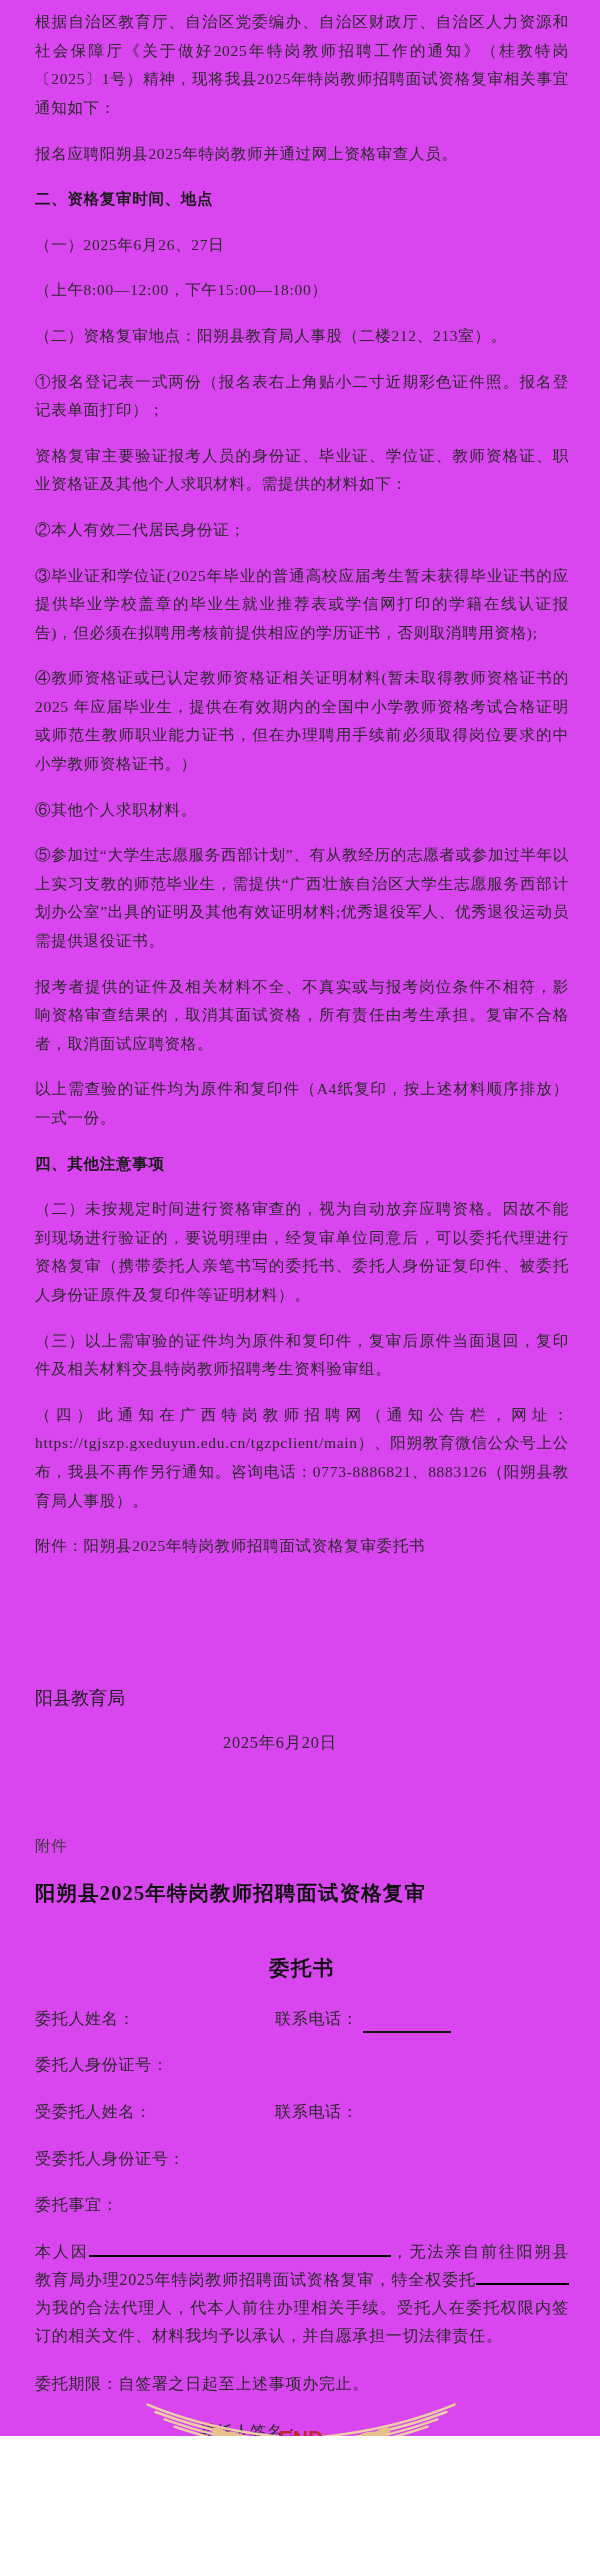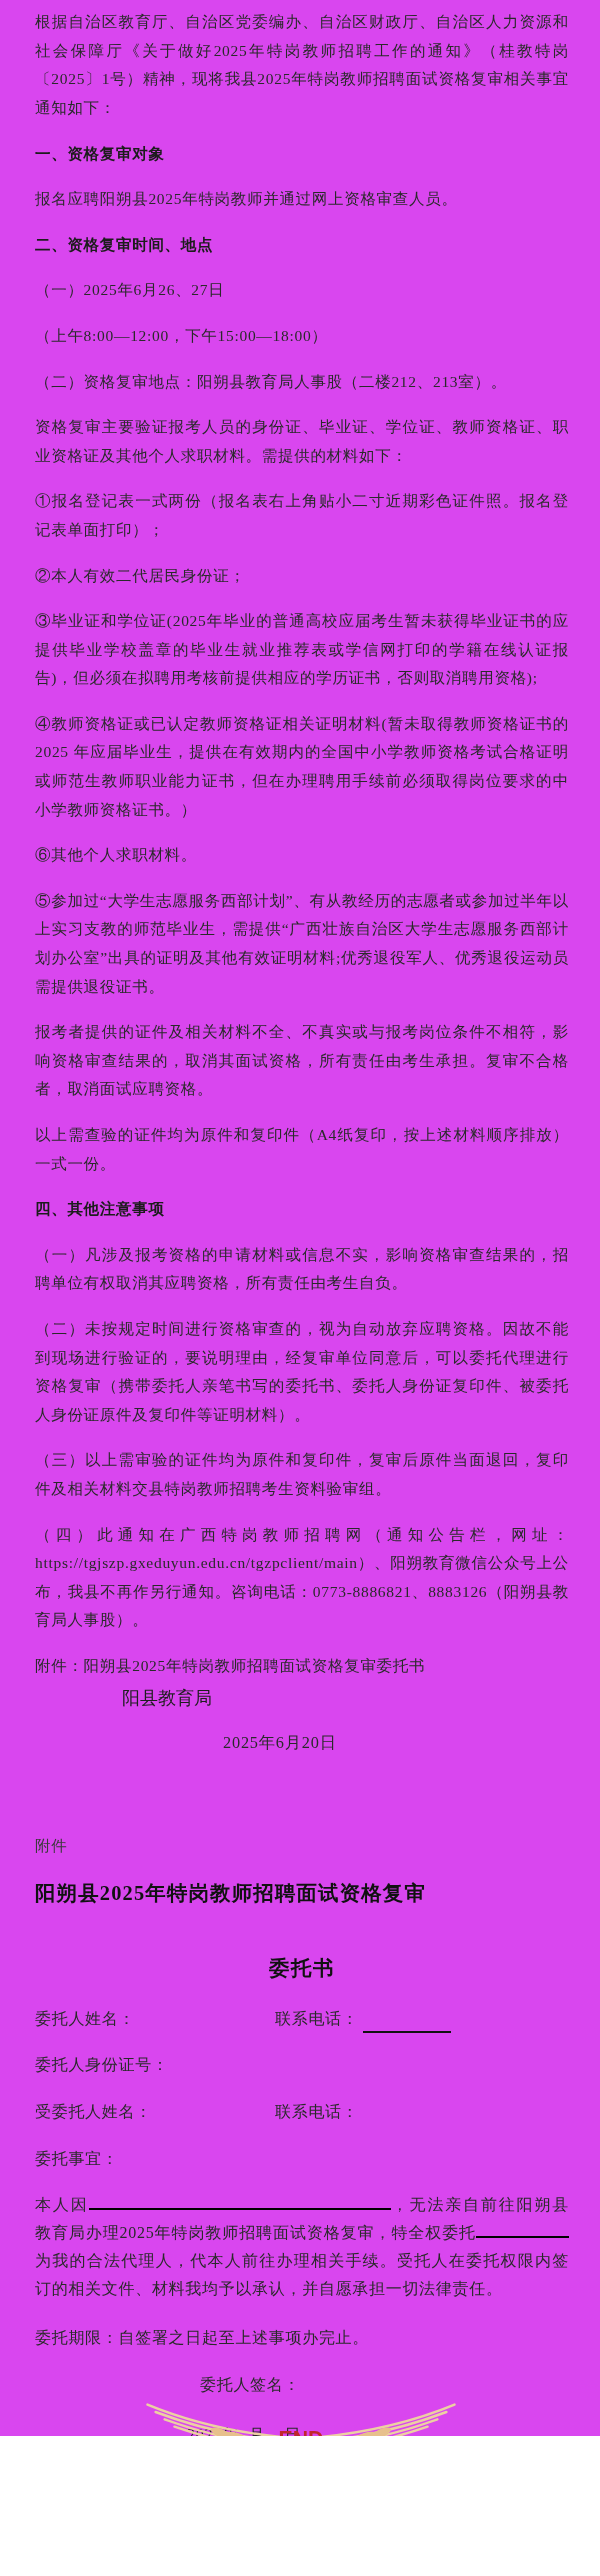--- a/index.html
+++ b/index.html
@@ -22,21 +22,20 @@
     font-size:15.5px;line-height:28.6px;
     letter-spacing:0.7px;
     text-align:justify;
   }
   .notice p.heading{font-weight:bold;color:#1c1c1c;}
   
   .issuer-block{position:absolute;top:1686px;left:35px;width:531px;}
   .issuer{
     font-family:"Liberation Sans","DejaVu Sans",sans-serif;
     font-size:18px;font-weight:500;color:#1e1e1e;
-    margin-left:87px;
   }
   .issue-date{
     font-size:16.3px;letter-spacing:0.8px;
     margin-left:188px;margin-top:22px;
   }
   
   .attachment{
     position:absolute;top:1832px;left:0;
     width:601px;box-sizing:border-box;
     padding:0 32px 0 35px;
@@ -80,37 +79,35 @@
   }
   .footer-deco svg{display:block;}
 </style>
 </head>
 <body>
 
 <div class="page">
 
   <div class="notice" id="notice">
       <p class="body">根据自治区教育厅、自治区党委编办、自治区财政厅、自治区人力资源和社会保障厅《关于做好2025年特岗教师招聘工作的通知》（桂教特岗〔2025〕1号）精神，现将我县2025年特岗教师招聘面试资格复审相关事宜通知如下：</p>
-      <p class="heading">一、资格复审对象</p>
       <p class="body">报名应聘阳朔县2025年特岗教师并通过网上资格审查人员。</p>
       <p class="heading">二、资格复审时间、地点</p>
       <p class="body">（一）2025年6月26、27日</p>
       <p class="body">（上午8:00—12:00，下午15:00—18:00）</p>
       <p class="body">（二）资格复审地点：阳朔县教育局人事股（二楼212、213室）。</p>
+      <p class="body">①报名登记表一式两份（报名表右上角贴小二寸近期彩色证件照。报名登记表单面打印）；</p>
       <p class="body">资格复审主要验证报考人员的身份证、毕业证、学位证、教师资格证、职业资格证及其他个人求职材料。需提供的材料如下：</p>
-      <p class="body">①报名登记表一式两份（报名表右上角贴小二寸近期彩色证件照。报名登记表单面打印）；</p>
       <p class="body">②本人有效二代居民身份证；</p>
       <p class="body">③毕业证和学位证(2025年毕业的普通高校应届考生暂未获得毕业证书的应提供毕业学校盖章的毕业生就业推荐表或学信网打印的学籍在线认证报告)，但必须在拟聘用考核前提供相应的学历证书，否则取消聘用资格);</p>
       <p class="body">④教师资格证或已认定教师资格证相关证明材料(暂未取得教师资格证书的2025 年应届毕业生，提供在有效期内的全国中小学教师资格考试合格证明或师范生教师职业能力证书，但在办理聘用手续前必须取得岗位要求的中小学教师资格证书。）</p>
       <p class="body">⑥其他个人求职材料。</p>
       <p class="body">⑤参加过“大学生志愿服务西部计划”、有从教经历的志愿者或参加过半年以上实习支教的师范毕业生，需提供“广西壮族自治区大学生志愿服务西部计划办公室”出具的证明及其他有效证明材料;优秀退役军人、优秀退役运动员需提供退役证书。</p>
       <p class="body">报考者提供的证件及相关材料不全、不真实或与报考岗位条件不相符，影响资格审查结果的，取消其面试资格，所有责任由考生承担。复审不合格者，取消面试应聘资格。</p>
       <p class="body">以上需查验的证件均为原件和复印件（A4纸复印，按上述材料顺序排放）一式一份。</p>
       <p class="heading">四、其他注意事项</p>
-      <p class="body">（一）凡涉及报考资格的申请材料或信息不实，影响资格审查结果的，招聘单位有权取消其应聘资格，所有责任由考生自负。</p>
       <p class="body">（二）未按规定时间进行资格审查的，视为自动放弃应聘资格。因故不能到现场进行验证的，要说明理由，经复审单位同意后，可以委托代理进行资格复审（携带委托人亲笔书写的委托书、委托人身份证复印件、被委托人身份证原件及复印件等证明材料）。</p>
       <p class="body">（三）以上需审验的证件均为原件和复印件，复审后原件当面退回，复印件及相关材料交县特岗教师招聘考生资料验审组。</p>
       <p class="body">（四）此通知在广西特岗教师招聘网（通知公告栏，网址：https://tgjszp.gxeduyun.edu.cn/tgzpclient/main）、阳朔教育微信公众号上公布，我县不再作另行通知。咨询电话：0773-8886821、8883126（阳朔县教育局人事股）。</p>
       <p class="body">附件：阳朔县2025年特岗教师招聘面试资格复审委托书</p>
     </div>
 
   <div class="issuer-block">
     <div class="issuer">阳县教育局</div>
     <div class="issue-date">2025年6月20日</div>
   </div>
@@ -128,20 +125,23 @@
 
     <div class="form-row">
       <span>委托人身份证号：</span>
     </div>
 
     <div class="form-row">
       <span class="f-col1">受委托人姓名：</span>
       <span>联系电话：</span>
     </div>
 
+    <div class="form-row">
+      <span>受委托人身份证号：</span>
+    </div>
 
     <div class="form-row">
       <span>委托事宜：</span>
     </div>
 
     <p class="att-body"><span>本人因</span><span class="blank-reason"></span><span>，无法亲自前往阳朔县教育局办理2025年特岗教师招聘面试资格复审，特全权委托</span><span class="blank-agent"></span><span>为我的合法代理人，代本人前往办理相关手续。受托人在委托权限内签订的相关文件、材料我均予以承认，并自愿承担一切法律责任。</span></p>
 
     <div class="att-term">委托期限：自签署之日起至上述事项办完止。</div>
     <div class="att-sign">委托人签名：</div>
     <div class="att-date">2025年  月    日</div>

